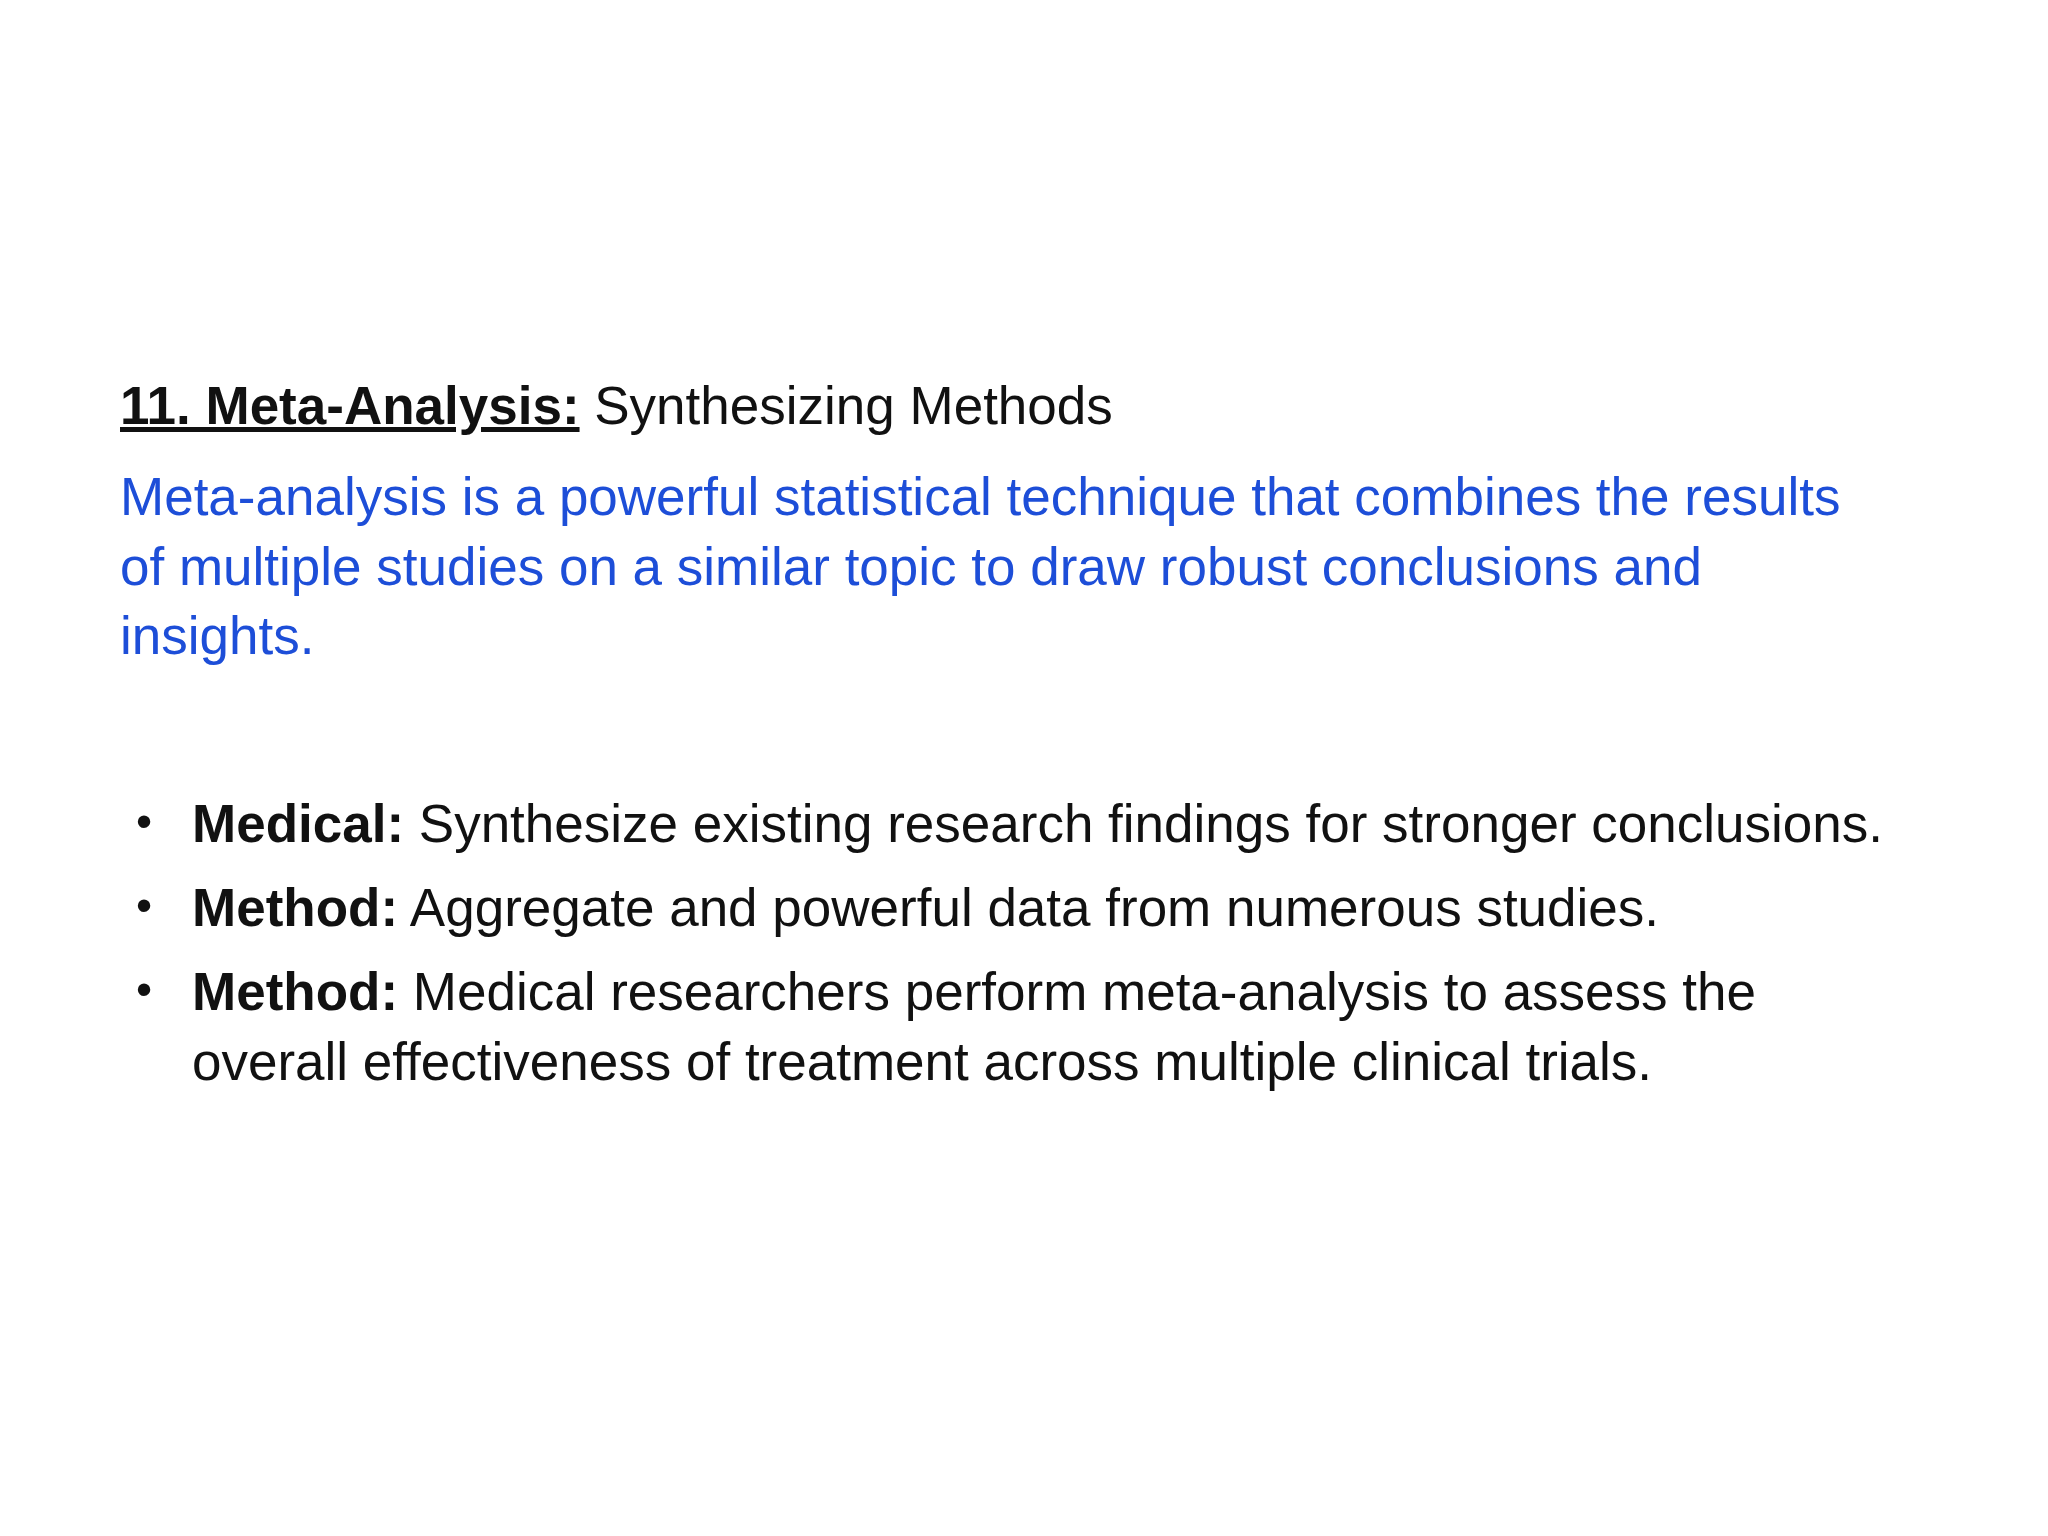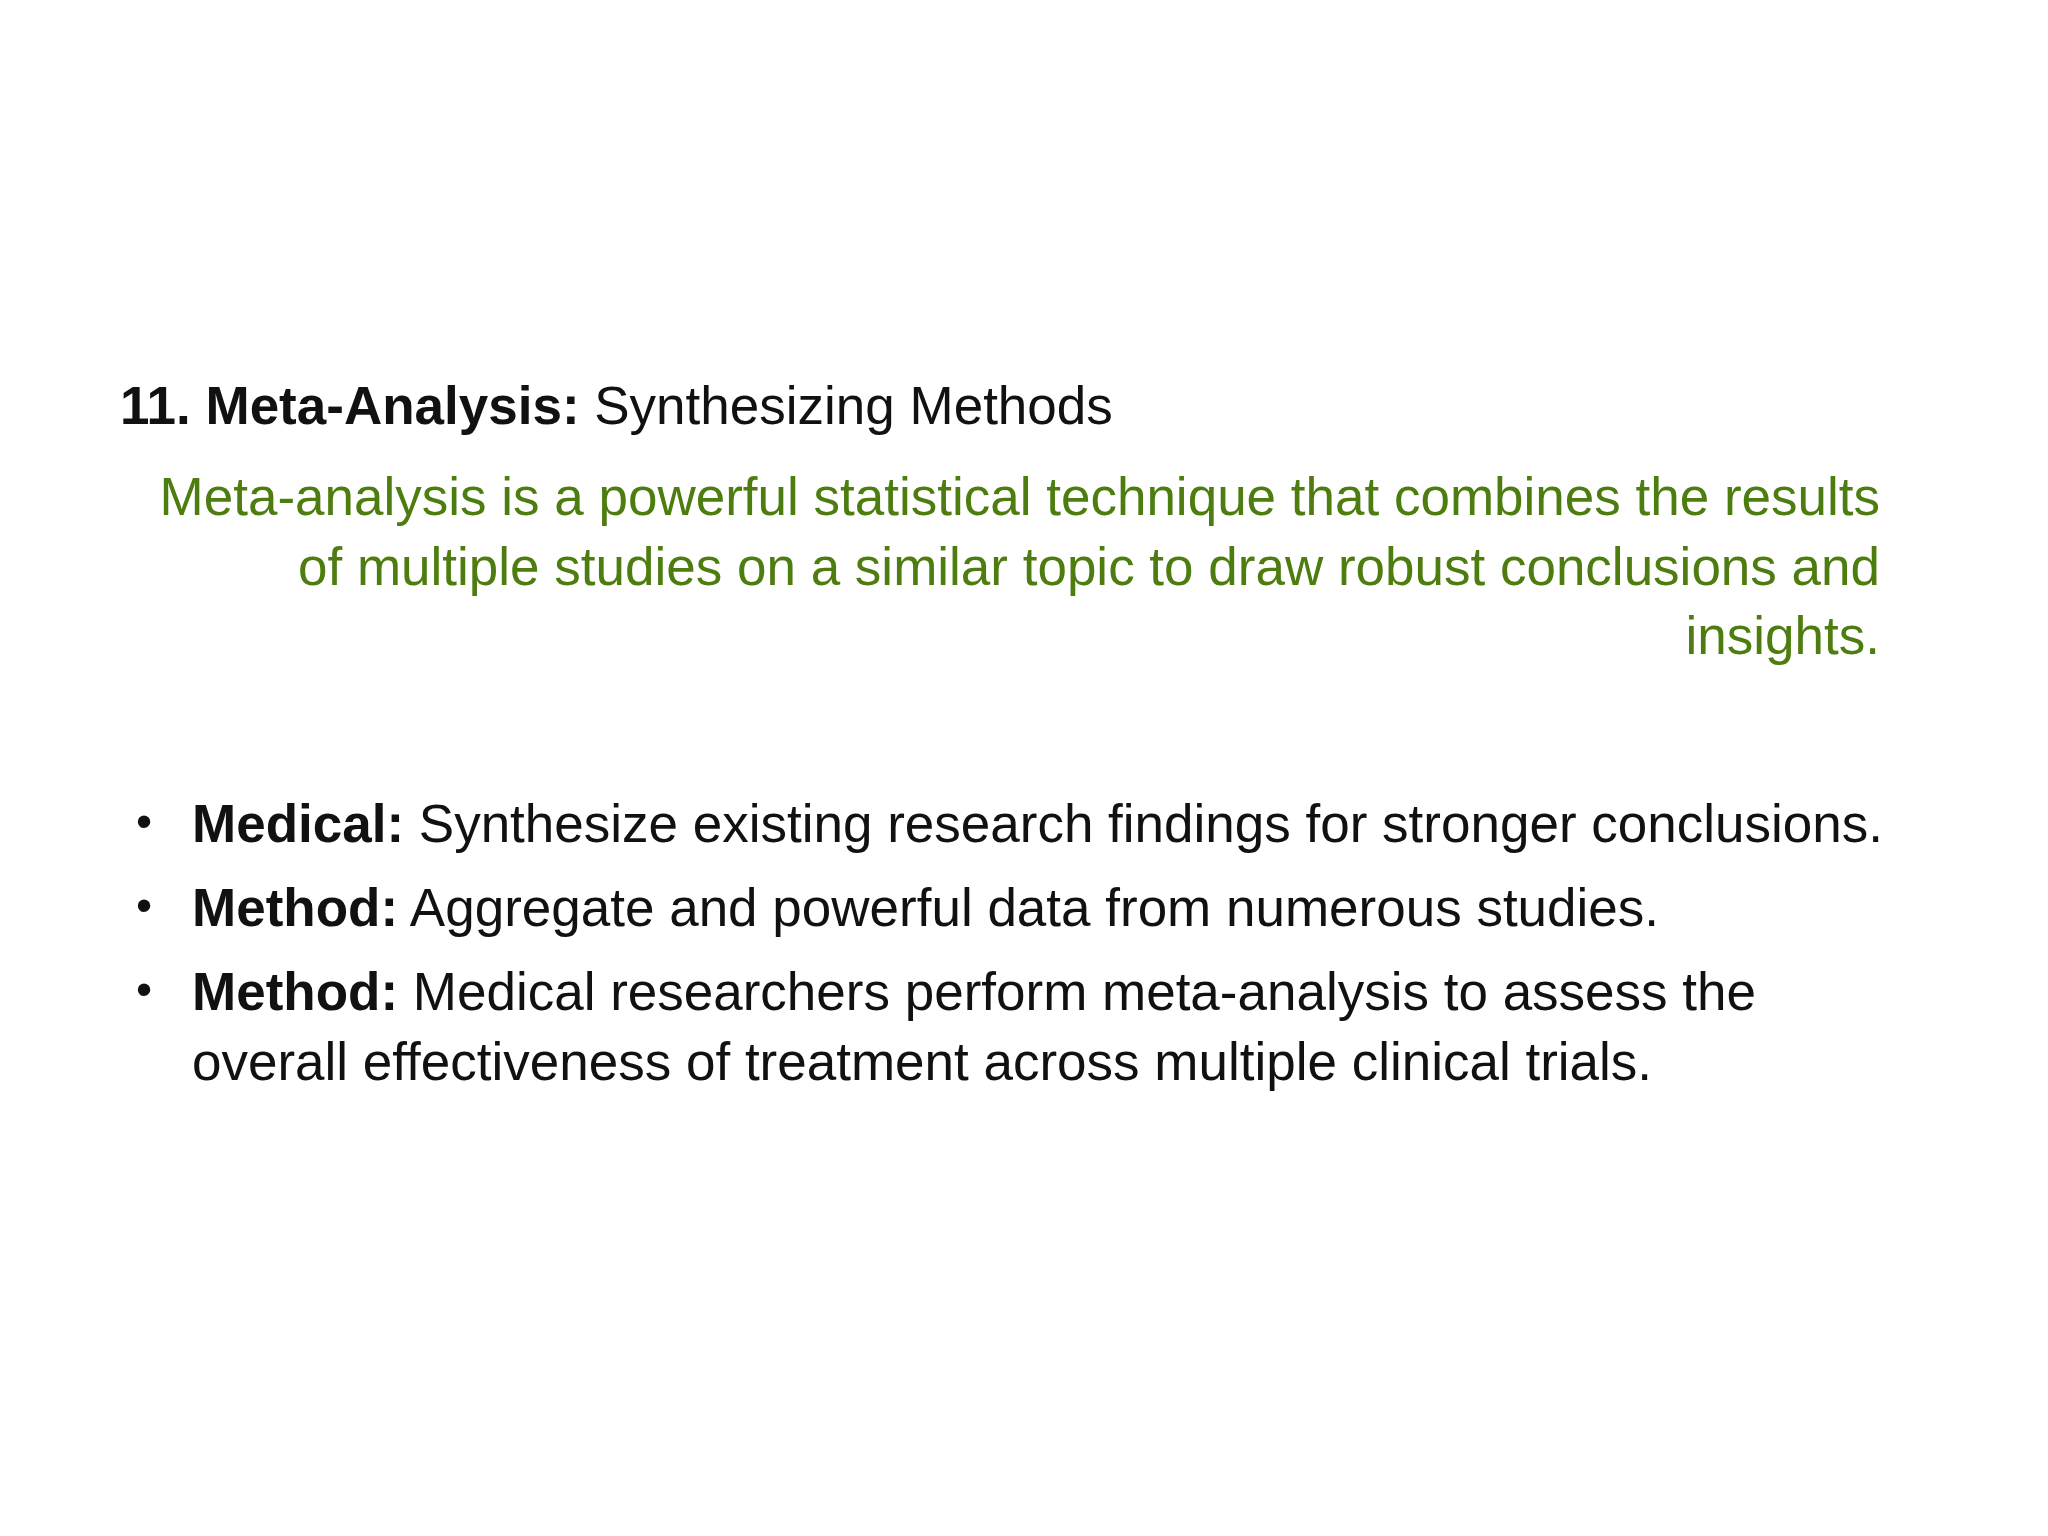--- a/index.html
+++ b/index.html
@@ -38,28 +38,28 @@
     width: 1800px;
   }
   .lead-heading {
     font-size: 53px;
     line-height: 1.35;
     margin: 0 0 20px 0;
     color: #111111;
   }
   .lead-heading .bold {
     font-weight: 700;
+    text-decoration: underline;
   }
   .lead-paragraph {
     font-size: 53px;
     line-height: 1.32;
     margin: 0;
-    color: #4d7c0f;
+    color: #1d4ed8;
     max-width: 1760px;
-    text-align: right;
   }
   .spacer {
     height: 118px;
   }
   ul.bullets {
     list-style: none;
     margin: 0;
     padding: 0;
   }
   ul.bullets li {

